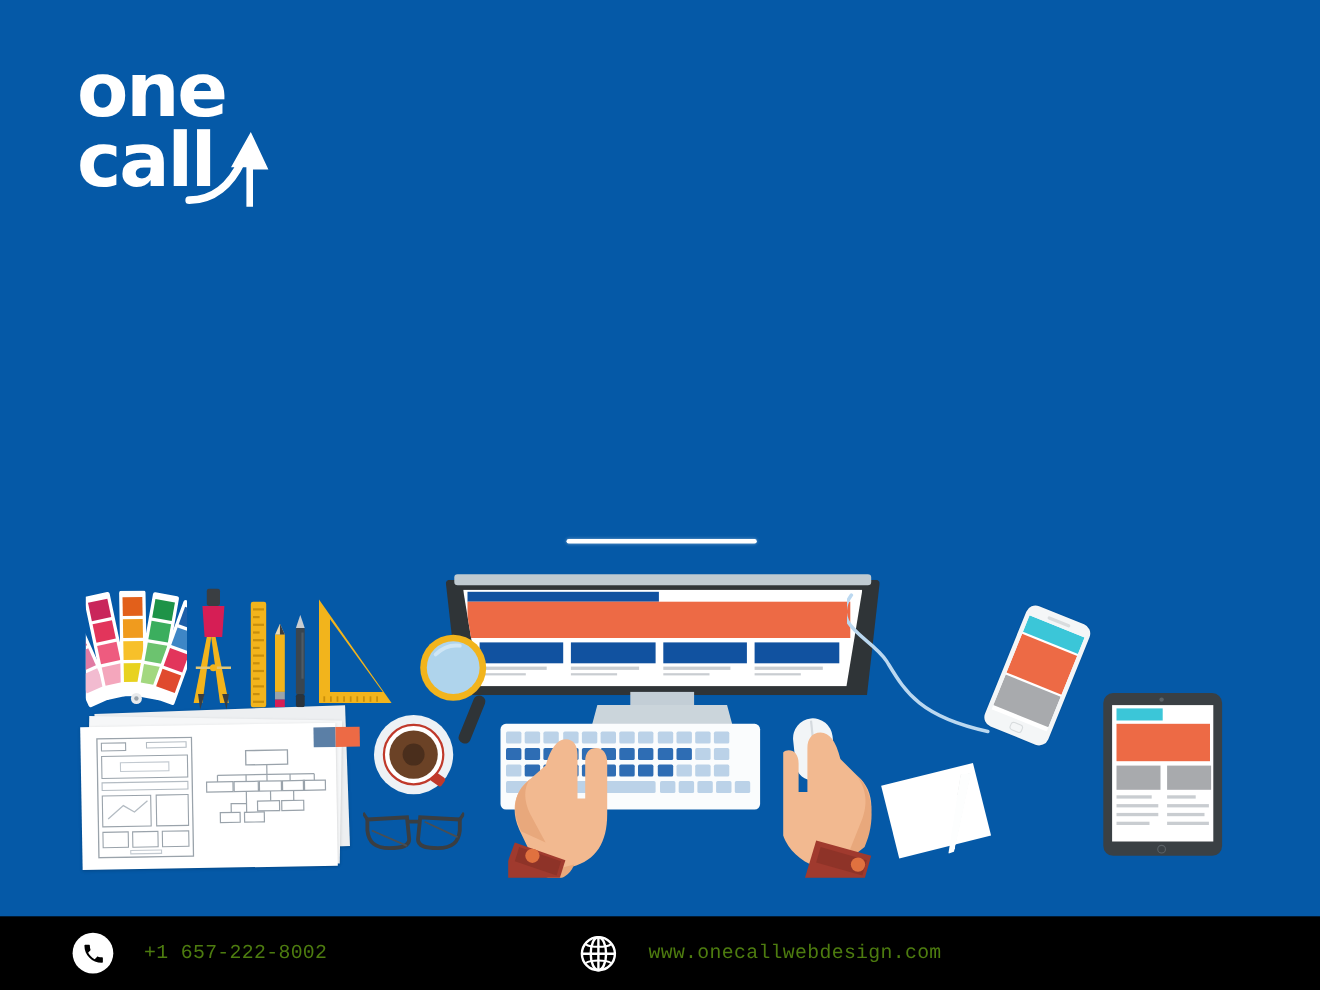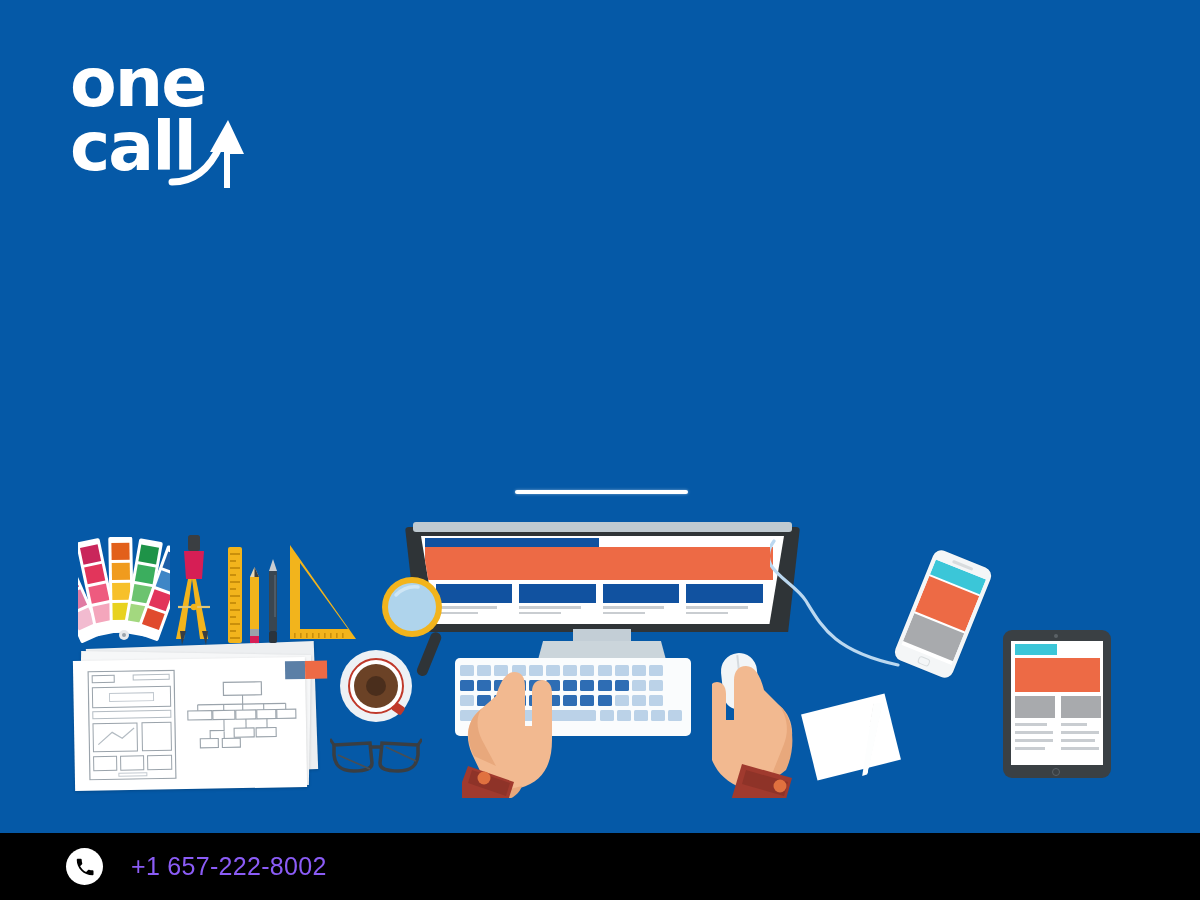--- a/index.html
+++ b/index.html
@@ -257,26 +257,26 @@
     left: 0; top: 833px;
     width: 1200px; height: 67px;
     background: #000000;
     display: flex;
     align-items: center;
   }
   .footer-item { display: flex; align-items: center; }
   #footer-phone { margin-left: 66px; }
   #footer-web   { margin-left: 228px; }
   .footer-text {
-    color: #8b5cf6;
-    font-size: 25px;
+    color: #4d7c0f;
+    font-size: 18px;
     font-weight: 300;
     letter-spacing: 0.3px;
     margin-left: 28px;
-    font-family: Liberation Sans, sans-serif;
+    font-family: Liberation Mono, monospace;
   }
   .phone-circle {
     width: 37px; height: 37px;
     background: #FFFFFF; border-radius: 50%;
     display: flex; align-items: center; justify-content: center;
   }
   .globe-icon { width: 36px; height: 36px; }
 </style>
 </head>
 <body>
@@ -616,16 +616,29 @@
 
     <div class="footer-item" id="footer-phone">
       <span class="phone-circle">
         <svg width="22" height="22" viewBox="0 0 24 24">
           <path d="M6.6 10.8c1.4 2.8 3.8 5.2 6.6 6.6l2.2-2.2c.3-.3.7-.4 1.1-.2 1.2.4 2.5.6 3.8.6.6 0 1 .4 1 1V20c0 .6-.4 1-1 1C10.6 21 3 13.4 3 4c0-.6.4-1 1-1h3.4c.6 0 1 .4 1 1 0 1.3.2 2.6.6 3.8.1.4 0 .8-.2 1.1l-2.2 2.2z" fill="#000000"></path>
         </svg>
       </span>
       <span class="footer-text">+1 657-222-8002</span>
     </div>
 
+    <div class="footer-item" id="footer-web">
+      <span class="globe-icon">
+        <svg width="36" height="36" viewBox="0 0 36 36">
+          <circle cx="18" cy="18" r="15" fill="none" stroke="#FFFFFF" stroke-width="2.2"></circle>
+          <ellipse cx="18" cy="18" rx="7" ry="15" fill="none" stroke="#FFFFFF" stroke-width="2.2"></ellipse>
+          <line x1="3" y1="18" x2="33" y2="18" stroke="#FFFFFF" stroke-width="2.2"></line>
+          <line x1="18" y1="3" x2="18" y2="33" stroke="#FFFFFF" stroke-width="2.2"></line>
+          <path d="M6.5 9.5 C11 12.5, 25 12.5, 29.5 9.5" fill="none" stroke="#FFFFFF" stroke-width="1.8"></path>
+          <path d="M6.5 26.5 C11 23.5, 25 23.5, 29.5 26.5" fill="none" stroke="#FFFFFF" stroke-width="1.8"></path>
+        </svg>
+      </span>
+      <span class="footer-text">www.onecallwebdesign.com</span>
+    </div>
 
   </div>
 
 </div>
 
 </body></html>

